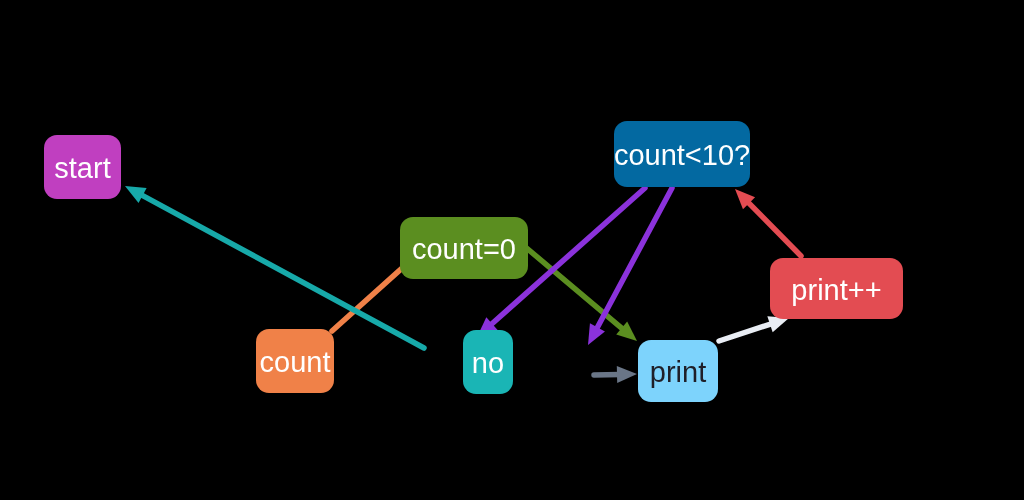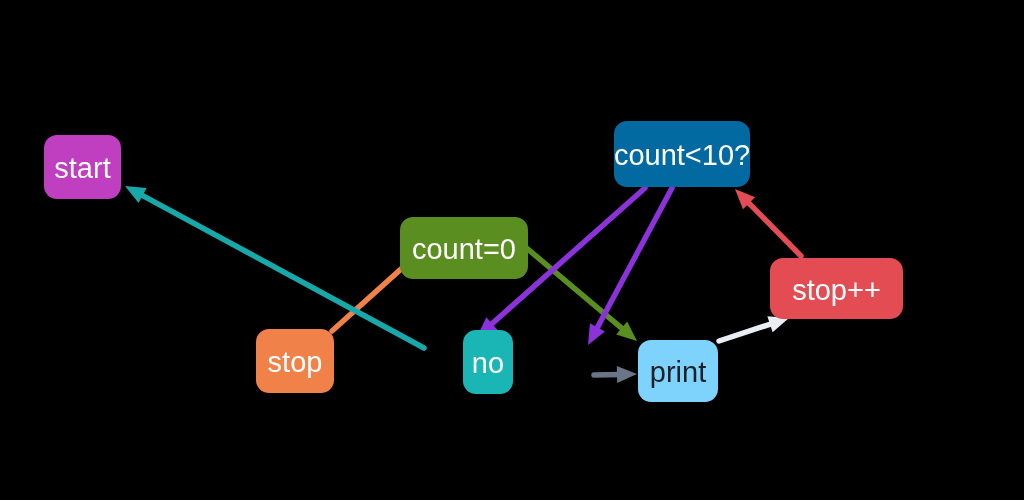--- a/index.html
+++ b/index.html
@@ -55,30 +55,30 @@
       <line x1="594" y1="375" x2="620.0045952156537" y2="374.395241971729" stroke="#6a7687" stroke-width="5.5" stroke-linecap="round"></line>
       <polygon points="637,374 617.2030271219277,382.96269294714847 616.8077851501986,365.96728816280205" fill="#6a7687"></polygon>
       <line x1="719" y1="341" x2="772.8494602663117" y2="323.3066059124976" stroke="#e9edf4" stroke-width="5.5" stroke-linecap="round"></line>
       <polygon points="789,318 772.652667975439,332.3183356462531 767.3460620629414,316.16779591256477" fill="#e9edf4"></polygon>
     </svg>
 
   <div class="node" style="left: 44px; top: 135px; width: 77px; height: 64px; background: rgb(192, 63, 192); color: rgb(255, 255, 255);">
       <span>start</span>
     </div>
   <div class="node" style="left: 256px; top: 329px; width: 78px; height: 64px; background: rgb(240, 129, 72); color: rgb(255, 255, 255);">
-      <span>stop</span>
+      <span>count</span>
     </div>
   <div class="node" style="left: 400px; top: 177px; width: 128px; height: 62px; background: rgb(91, 142, 32); color: rgb(255, 255, 255); margin-top: 40px;">
       <span>count=0</span>
     </div>
   <div class="node" style="left: 423px; top: 330px; width: 50px; height: 64px; background: rgb(26, 181, 181); color: rgb(255, 255, 255); margin-left: 40px;">
       <span>no</span>
     </div>
   <div class="node" style="left: 614px; top: 121px; width: 136px; height: 66px; background: #0369a1; color: rgb(255, 255, 255);">
       <span>count&lt;10?</span>
     </div>
   <div class="node" style="left: 638px; top: 340px; width: 80px; height: 62px; background: #7dd3fc; color: rgb(31, 31, 40);">
       <span>print</span>
     </div>
   <div class="node" style="left: 770px; top: 258px; width: 133px; height: 61px; background: rgb(227, 76, 82); color: rgb(255, 255, 255);">
-      <span>stop++</span>
+      <span>print++</span>
     </div>
 </div>
 
 </body></html>

